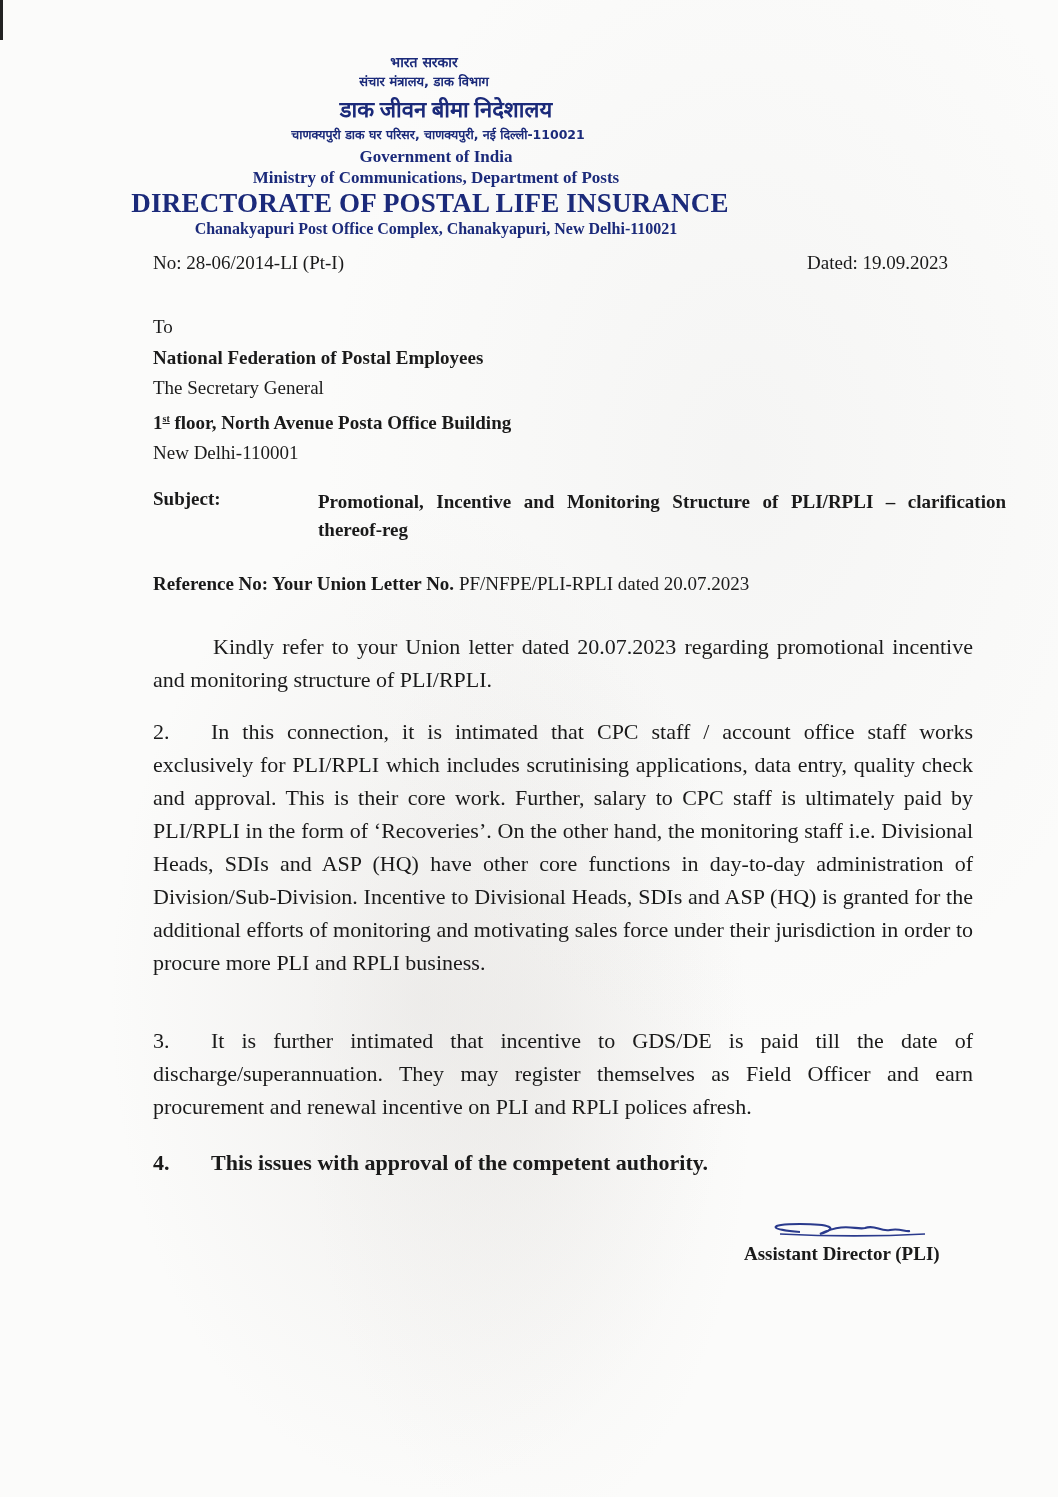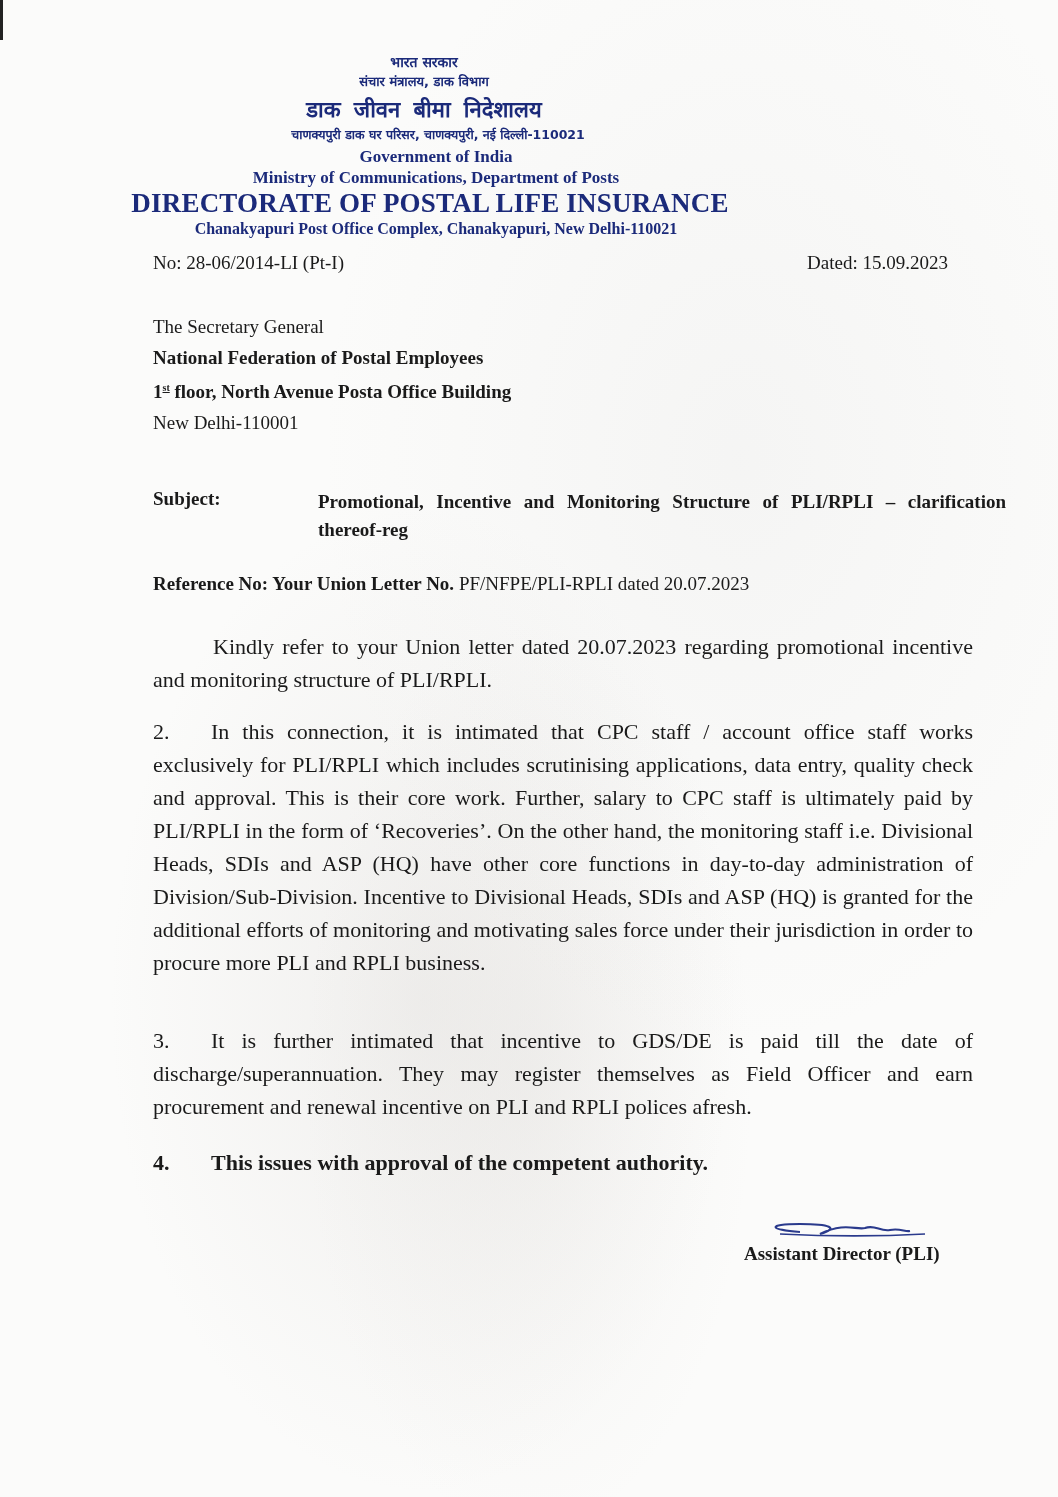--- a/index.html
+++ b/index.html
@@ -14,21 +14,21 @@
     background:
       radial-gradient(ellipse at 70% 460px, rgba(200,200,200,0.12), transparent 40%),
       radial-gradient(ellipse at 40% 1000px, rgba(190,185,180,0.18), transparent 35%),
       radial-gradient(ellipse at 50% 1080px, rgba(200,195,190,0.14), transparent 30%);
     pointer-events: none;
   }
   .left-edge { position:absolute; left:0; top:0; width:3px; height:40px; background:#222; }
   .header { position: absolute; left: 0; width: 848px; text-align: center; color: #1b2a7a; }
   .h-hindi1 { top: 52px; font-family: "DejaVu Sans", sans-serif; font-size: 14px; font-weight: bold; }
   .h-hindi2 { top: 72px; font-family: "DejaVu Sans", sans-serif; font-size: 13px; font-weight: bold; }
-  .h-hindi3 { top: 93px; font-family: Liberation Mono, monospace; font-size: 22px; font-weight: bold; }
+  .h-hindi3 { top: 93px; font-family: Liberation Serif, serif; font-size: 22px; font-weight: bold; padding-left: 22px; }
   .h-hindi4 { top: 126px; font-family: "DejaVu Sans", sans-serif; font-size: 12.5px; font-weight: bold; left: 14px; }
   .h-gov { top: 147px; font-size: 17px; font-weight: bold; left: 12px; }
   .h-min { top: 168px; font-size: 17px; font-weight: bold; left: 12px; }
   .h-dir { top: 188px; font-size: 27px; font-weight: bold; left: 6px; letter-spacing: 0.2px; }
   .h-addr { top: 220px; font-size: 16px; font-weight: bold; left: 12px; }
 
   .ref-no { position: absolute; left: 153px; top: 252px; font-size: 19px; }
   .dated { position: absolute; right: 110px; top: 252px; font-size: 19px; }
 
   .to-block { position: absolute; left: 153px; top: 312px; font-size: 19px; line-height: 30.5px; }
@@ -62,25 +62,26 @@
 <div class="header h-hindi1">भारत सरकार</div>
 <div class="header h-hindi2">संचार मंत्रालय, डाक विभाग</div>
 <div class="header h-hindi3">डाक जीवन बीमा निदेशालय</div>
 <div class="header h-hindi4">चाणक्यपुरी डाक घर परिसर, चाणक्यपुरी, नई दिल्ली-110021</div>
 <div class="header h-gov">Government of India</div>
 <div class="header h-min">Ministry of Communications, Department of Posts</div>
 <div class="header h-dir">DIRECTORATE OF POSTAL LIFE INSURANCE</div>
 <div class="header h-addr">Chanakyapuri Post Office Complex, Chanakyapuri, New Delhi-110021</div>
 
 <div class="ref-no">No: 28-06/2014-LI (Pt-I)</div>
-<div class="dated">Dated: 15.09.2023</div>
+<div class="dated">Dated: 19.09.2023</div>
 
 <div class="to-block">
+  <div>To</div>
+  <div><span class="b">National Federation of Postal Employees</span></div>
   <div>The Secretary General</div>
-  <div><span class="b">National Federation of Postal Employees</span></div>
   <div class="b"><span>1</span><sup>st</sup><span> floor, North Avenue Posta Office Building</span></div>
   <div>New Delhi-110001</div>
 </div>
 
 <div class="subject">
   <span class="subject-label">Subject:</span>
   <span class="subject-text">Promotional, Incentive and Monitoring Structure of PLI/RPLI – clarification thereof-reg</span>
 </div>
 
 <div class="reference">

